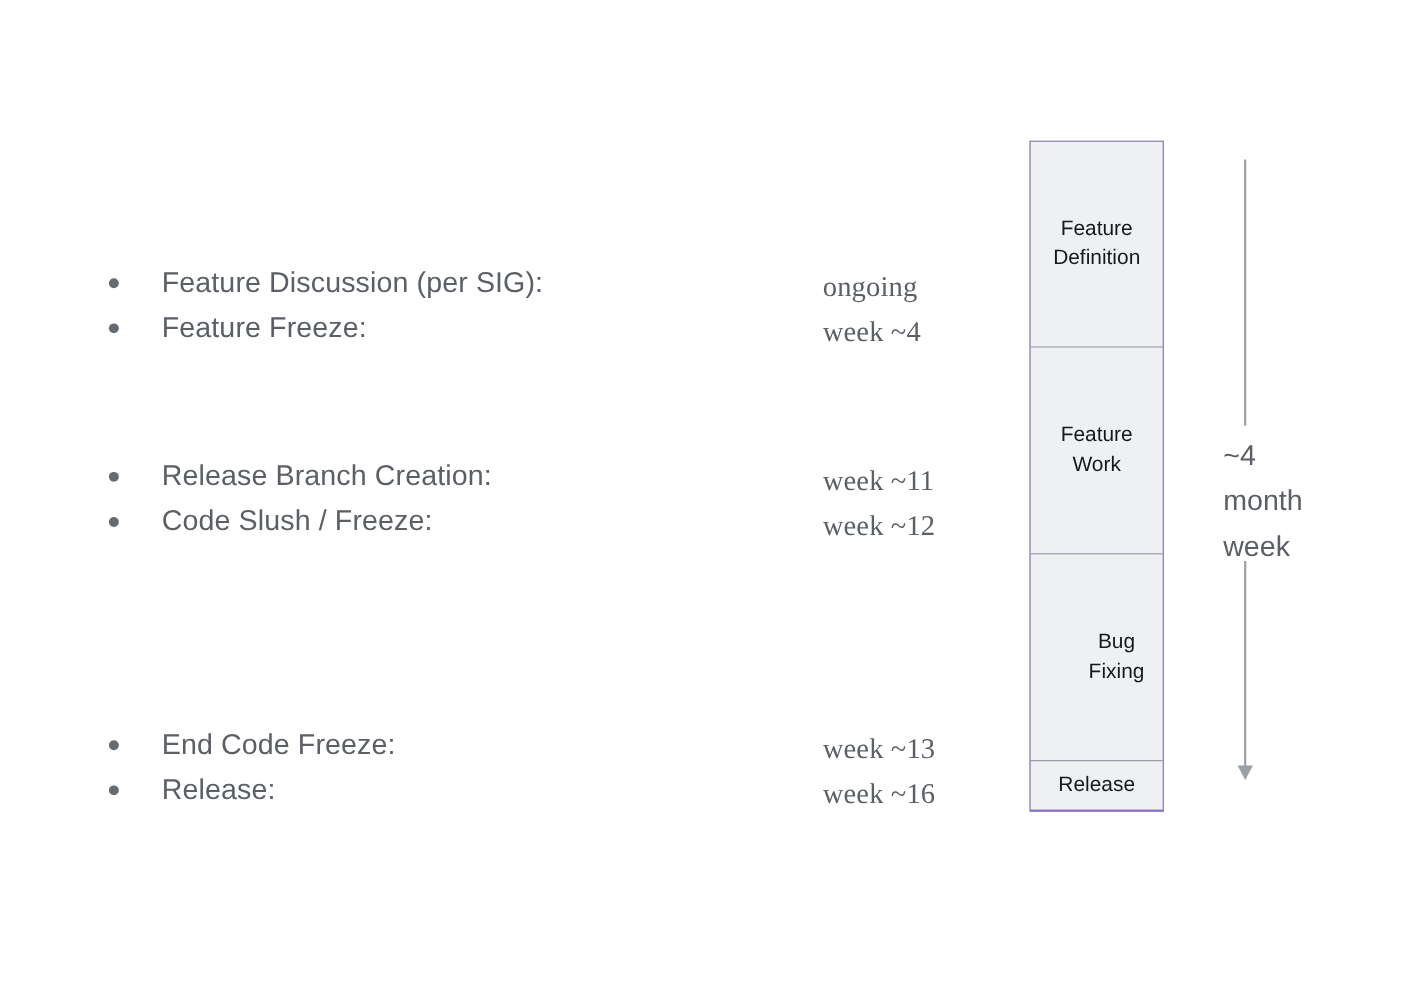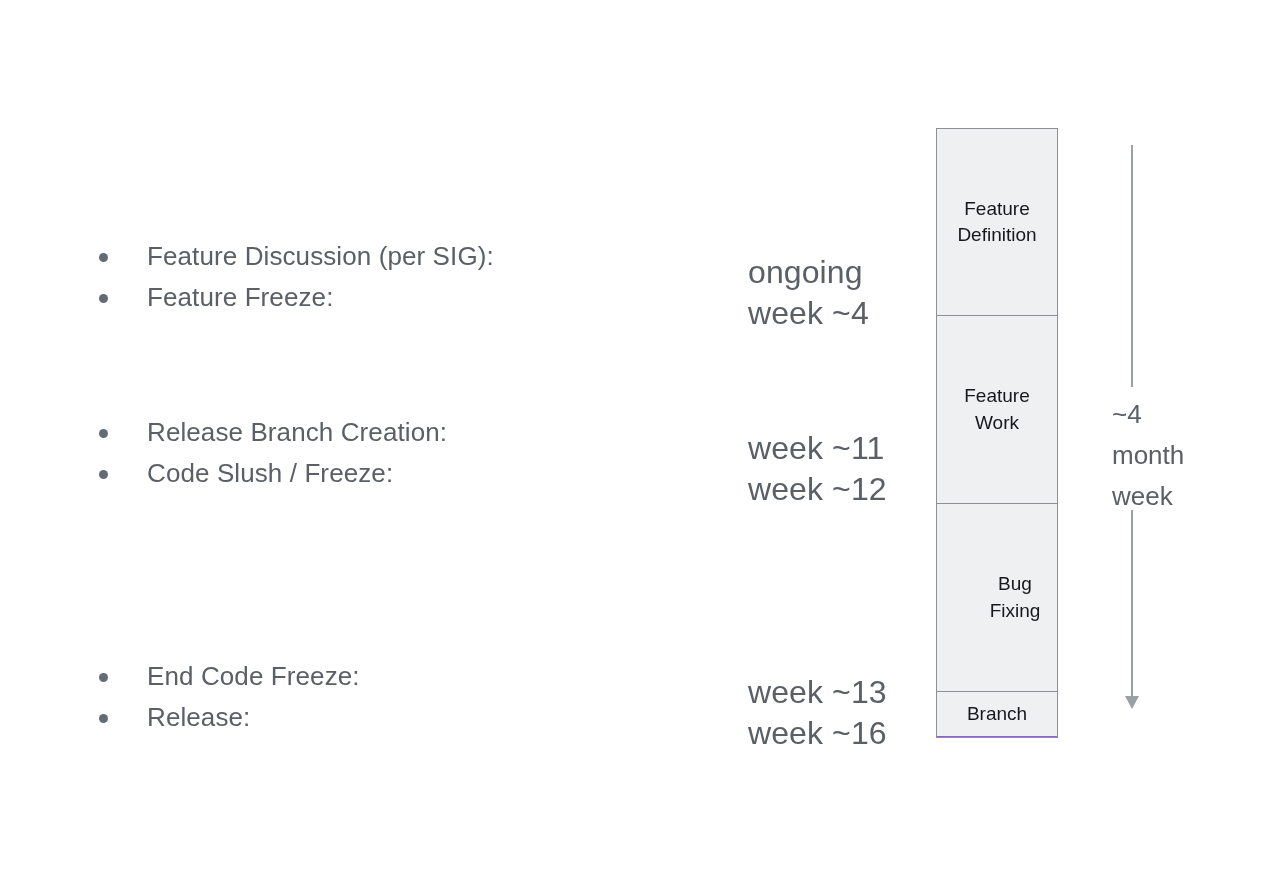--- a/index.html
+++ b/index.html
@@ -52,24 +52,25 @@
     position: absolute;
     left: 59px;
     top: 0;
     font-size: 26px;
     color: #5b6066;
     letter-spacing: 0.1px;
   }
   .milestone-value {
     position: absolute;
     left: 660px;
-    top: 16px;
-    font-size: 32px;
+    top: 4px;
+    font-size: 26px;
     color: #5b6066;
     letter-spacing: 0.1px;
+    font-family: Liberation Serif, serif;
   }
 
   
   #iterating-note {
     position: absolute;
     left: 88px;
     top: 522px;
     font-size: 26px;
     color: #5b6066;
     white-space: nowrap;
@@ -211,21 +212,21 @@
 
     <div class="phase-segment" id="seg-bug-fixing" style="top:375px; height:188px;padding-left:36px;">
       <span class="phase-label">
         <span>Bug</span><br>
         <span>Fixing</span>
       </span>
     </div>
 
     <div class="phase-segment last" id="seg-release" style="top:563px; height:44px;">
       <span class="phase-label">
-        <span>Branch</span>
+        <span>Release</span>
       </span>
     </div>
 
   </div>
 
   <div id="cycle-annotation">
     <div class="cycle-line" id="cycle-line-top"></div>
     <div id="cycle-text">
       <div>~4</div>
       <div>month</div>

